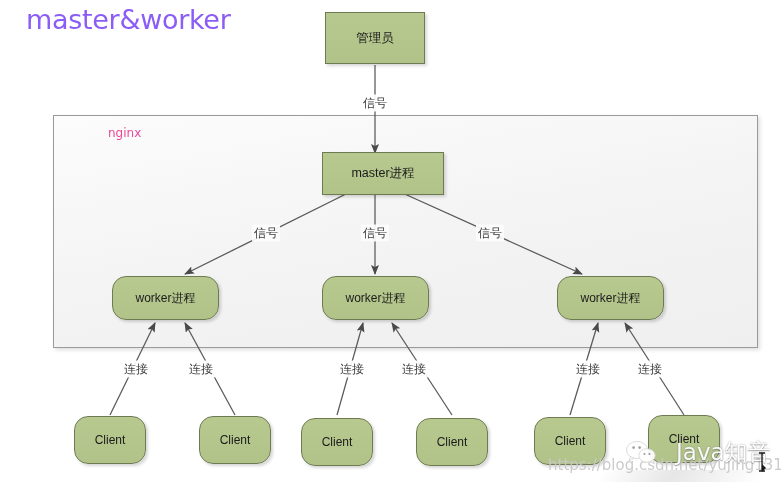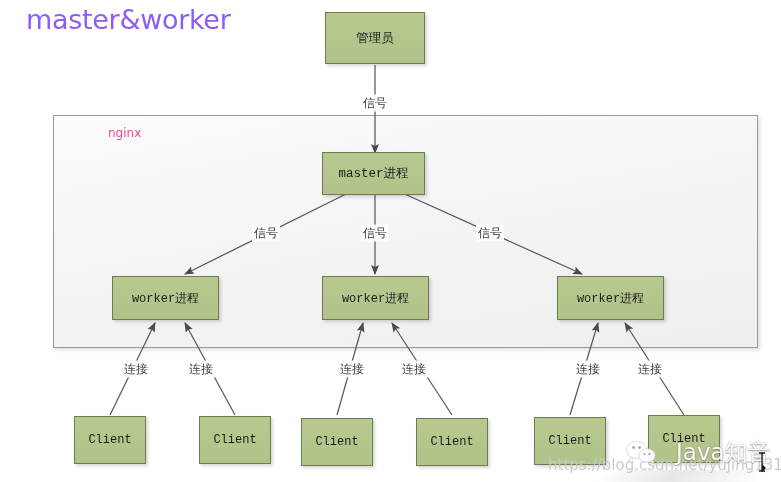--- a/index.html
+++ b/index.html
@@ -38,23 +38,23 @@
     position: absolute;
     box-sizing: border-box;
     background: linear-gradient(180deg,#b8c990 0%,#b2c389 100%);
     border: 1.4px solid #6e7a52;
     display: flex;
     align-items: center;
     justify-content: center;
     color: #1b1b1b;
     font-size: 12.5px;
     box-shadow: 2px 2px 3px rgba(0,0,0,0.16);
-    font-family: Liberation Mono, monospace;
-  }
-  .node.small { font-size: 12px; }
+    font-family: Liberation Sans, sans-serif;
+  }
+  .node.small { font-size: 12px; border-radius: 14px; }
   .container-box {
     position: absolute;
     box-sizing: border-box;
     background: linear-gradient(170deg,#fcfcfc 0%,#f3f3f3 55%,#efefef 100%);
     border: 1.4px solid #9a9a9a;
     box-shadow: 2px 2px 4px rgba(0,0,0,0.13);
   }
   .container-label {
     position: absolute;
     font-size: 12px;
@@ -144,21 +144,21 @@
       <line x1="452" y1="415" x2="392" y2="323" marker-end="url(#arrow)"></line>
       <line x1="570" y1="415" x2="598" y2="323" marker-end="url(#arrow)"></line>
       <line x1="684" y1="415" x2="625" y2="323" marker-end="url(#arrow)"></line>
     </g>
   </svg>
 
   <div class="node" style="left:325px; top:12px; width:100px; height:52px;">
     <span>管理员</span>
   </div>
 
-  <div class="node" style="left:322px; top:152px; width:103px; height:43px;">
+  <div class="node" style="left:322px; top:152px; width:122px; height:43px;">
     <span>master进程</span>
   </div>
 
   <div class="node small" style="left:112px; top:276px; width:107px; height:44px;">
     <span>worker进程</span>
   </div>
   <div class="node small" style="left:322px; top:276px; width:107px; height:44px;">
     <span>worker进程</span>
   </div>
   <div class="node small" style="left:557px; top:276px; width:107px; height:44px;">

